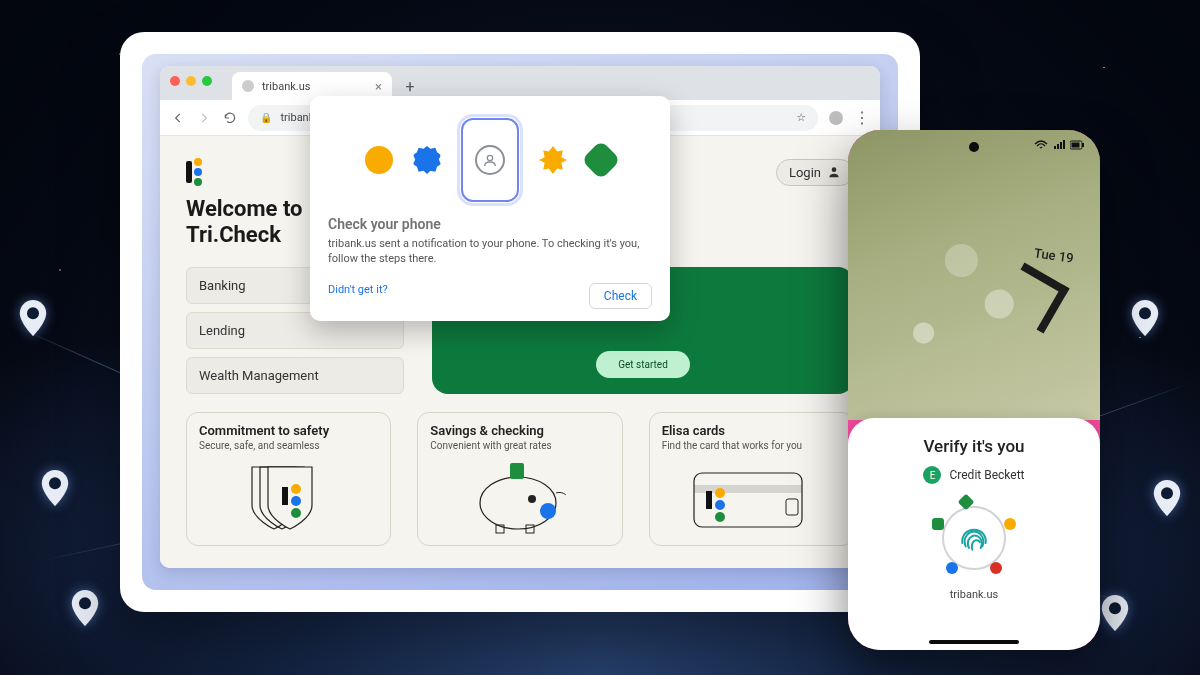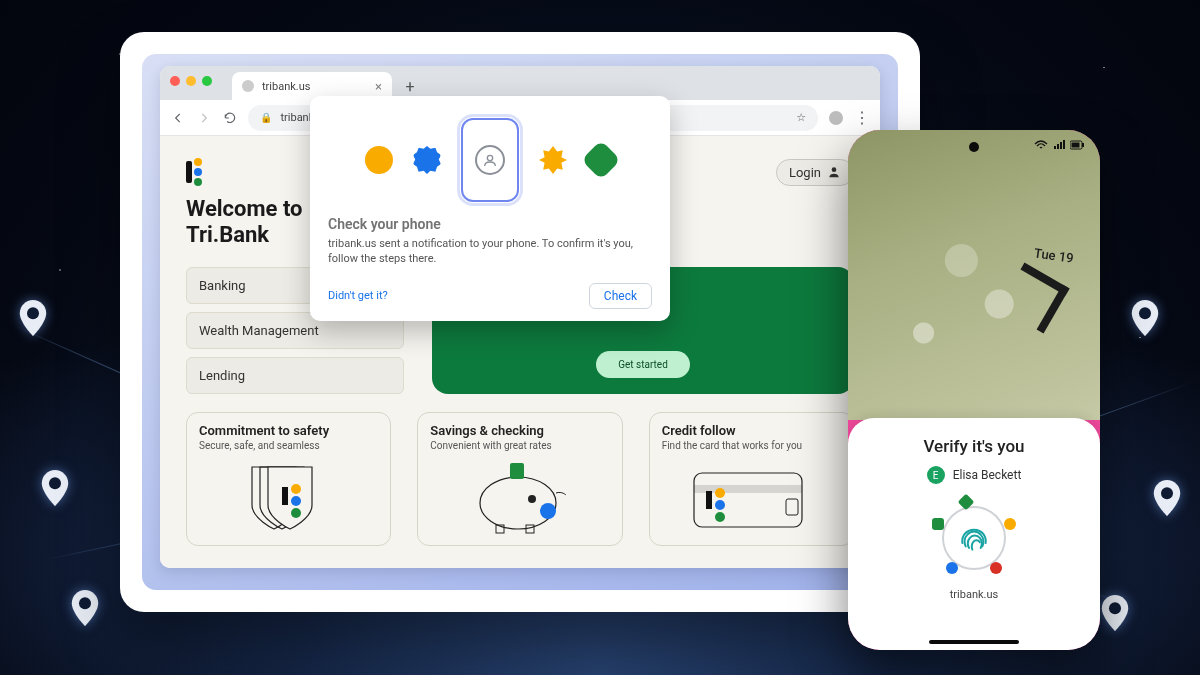--- a/index.html
+++ b/index.html
@@ -132,21 +132,21 @@
     padding:18px 18px 12px;
     z-index:5;
   }
   .dlg-icons{display:flex;align-items:center;justify-content:center;gap:20px;margin:4px 0 14px;}
   .dlg-shape{width:28px;height:28px;border-radius:50%;}
   .dlg-phone{width:58px;height:84px;border:2px solid #6f86f0;border-radius:12px;display:flex;align-items:center;justify-content:center;position:relative;}
   .dlg-phone::before{content:"";position:absolute;inset:-6px;border:3px solid rgba(111,134,240,.25);border-radius:16px;}
   .dlg-phone .user{width:30px;height:30px;border:2px solid #8a8f98;border-radius:50%;display:flex;align-items:center;justify-content:center;}
   .dlg-title{font-size:14px;font-weight:600;color:#737373;margin-bottom:4px;}
   .dlg-body{font-size:11px;color:#555;line-height:1.4;}
-  .dlg-actions{display:flex;justify-content:space-between;align-items:center;margin-top:16px;}
+  .dlg-actions{display:flex;justify-content:space-between;margin-top:16px;}
   .linkish{font-size:11px;color:#1a73e8;}
   .cancel{font-size:12px;color:#1a73e8;border:1px solid #d0d5dd;padding:5px 14px;border-radius:6px;background:#fff;}
 
   
   .phone{
     position:absolute;
     right:100px; top:130px;
     width:252px;height:520px;
     background:#ec4899;
     border-radius:32px;
@@ -274,28 +274,28 @@
             <span>Login</span>
             <svg width="14" height="14" viewBox="0 0 24 24">
                 <circle cx="12" cy="8" r="4" fill="#333"></circle>
                 <path d="M4 21c0-4 4-6 8-6s8 2 8 6" fill="#333"></path>
               </svg>
           </div>
         </div>
 
         <div class="welcome">
           <span>Welcome to</span><br>
-          <span>Tri.Bank</span>
+          <span>Tri.Check</span>
         </div>
 
         <div class="cols">
           <div class="leftcol">
             <div class="nav-pill">Banking</div>
+            <div class="nav-pill">Lending</div>
             <div class="nav-pill">Wealth Management</div>
-            <div class="nav-pill">Lending</div>
           </div>
           <div class="hero">
             <div class="get-started">Get started</div>
           </div>
         </div>
 
         <div class="cards">
           <div class="card">
             <h4>Commitment to safety</h4>
             <p>Secure, safe, and seamless</p>
@@ -322,21 +322,21 @@
                 <rect x="50" y="4" width="14" height="16" rx="2" fill="#1e8e3e"></rect>
                 <circle cx="72" cy="40" r="4" fill="#222"></circle>
                 <circle cx="88" cy="52" r="8" fill="#1a73e8"></circle>
                 <path d="M96 34c6-2 10 2 10 2" stroke="#222" fill="none"></path>
                 <rect x="36" y="66" width="8" height="8" fill="none" stroke="#222"></rect>
                 <rect x="66" y="66" width="8" height="8" fill="none" stroke="#222"></rect>
               </svg>
             </div>
           </div>
           <div class="card">
-            <h4>Credit follow</h4>
+            <h4>Elisa cards</h4>
             <p>Find the card that works for you</p>
             <div class="art">
               <svg width="130" height="78" viewBox="0 0 130 78">
                 <rect x="8" y="14" width="108" height="54" rx="8" fill="none" stroke="#222" stroke-width="1.2"></rect>
                 <rect x="8" y="26" width="108" height="8" fill="#222" opacity=".15"></rect>
                 <rect x="20" y="32" width="6" height="18" fill="#111"></rect>
                 <circle cx="34" cy="34" r="5" fill="#f9ab00"></circle>
                 <circle cx="34" cy="46" r="5" fill="#1a73e8"></circle>
                 <circle cx="34" cy="58" r="5" fill="#1e8e3e"></circle>
                 <rect x="100" y="40" width="12" height="16" rx="2" fill="none" stroke="#222"></rect>
@@ -358,21 +358,21 @@
         <svg width="16" height="16" viewBox="0 0 24 24">
             <circle cx="12" cy="9" r="4" fill="none" stroke="#8a8f98" stroke-width="2"></circle>
             <path d="M4 21c0-4 4-6 8-6s8 2 8 6" fill="none" stroke="#8a8f98" stroke-width="2"></path>
           </svg>
       </div>
     </div>
     <div class="dlg-shape" style="background:#f9ab00;clip-path:polygon(50% 0,65% 20%,85% 15%,80% 40%,100% 50%,80% 60%,85% 85%,65% 80%,50% 100%,35% 80%,15% 85%,20% 60%,0 50%,20% 40%,15% 15%,35% 20%);"></div>
     <div class="dlg-shape" style="background:#1e8e3e;border-radius:8px;transform:rotate(45deg);"></div>
   </div>
   <div class="dlg-title">Check your phone</div>
-  <div class="dlg-body">tribank.us sent a notification to your phone. To confirm it's you, follow the steps there.</div>
+  <div class="dlg-body">tribank.us sent a notification to your phone. To checking it's you, follow the steps there.</div>
   <div class="dlg-actions">
     <span class="linkish">Didn't get it?</span>
     <span class="cancel">Check</span>
   </div>
 </div>
 
 <div class="phone">
   <div class="phone-top">
     <div class="cam"></div>
     <div class="status-icons">
@@ -388,21 +388,21 @@
           <rect x="1.5" y="2.5" width="8" height="5" fill="#111"></rect>
         </svg>
     </div>
     <div class="date-badge">Tue 19</div>
     <div class="clock-mark"></div>
   </div>
   <div class="sheet">
     <h3>Verify it's you</h3>
     <div class="acct">
       <span class="av">E</span>
-      <span>Elisa Beckett</span>
+      <span>Credit Beckett</span>
     </div>
     <div class="finger-wrap">
       <div class="finger-ring"></div>
       <span class="fp-dot a"></span>
         <span class="fp-dot b"></span>
         <span class="fp-dot c"></span>
         <span class="fp-dot d"></span>
         <span class="fp-dot e"></span>
       <div class="fingerprint">
         <svg width="40" height="40" viewBox="0 0 48 48">

